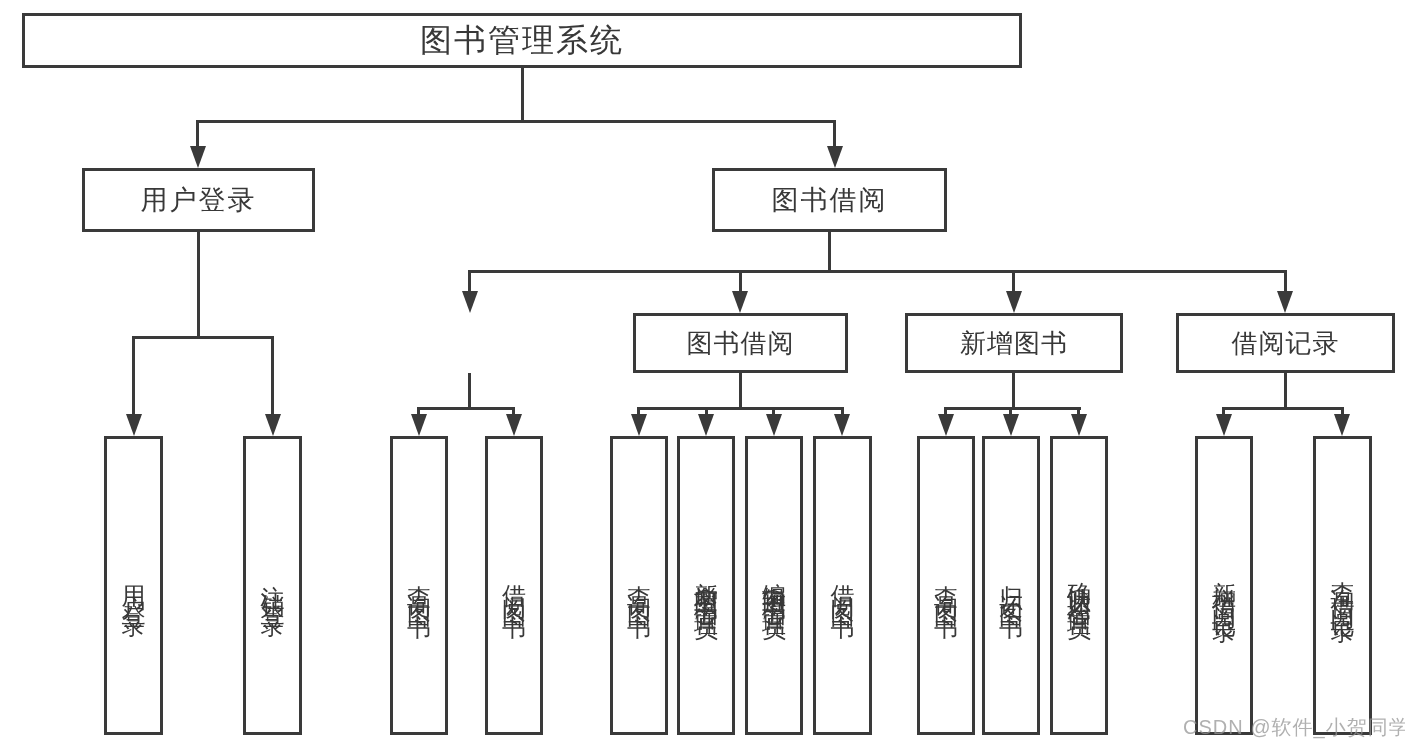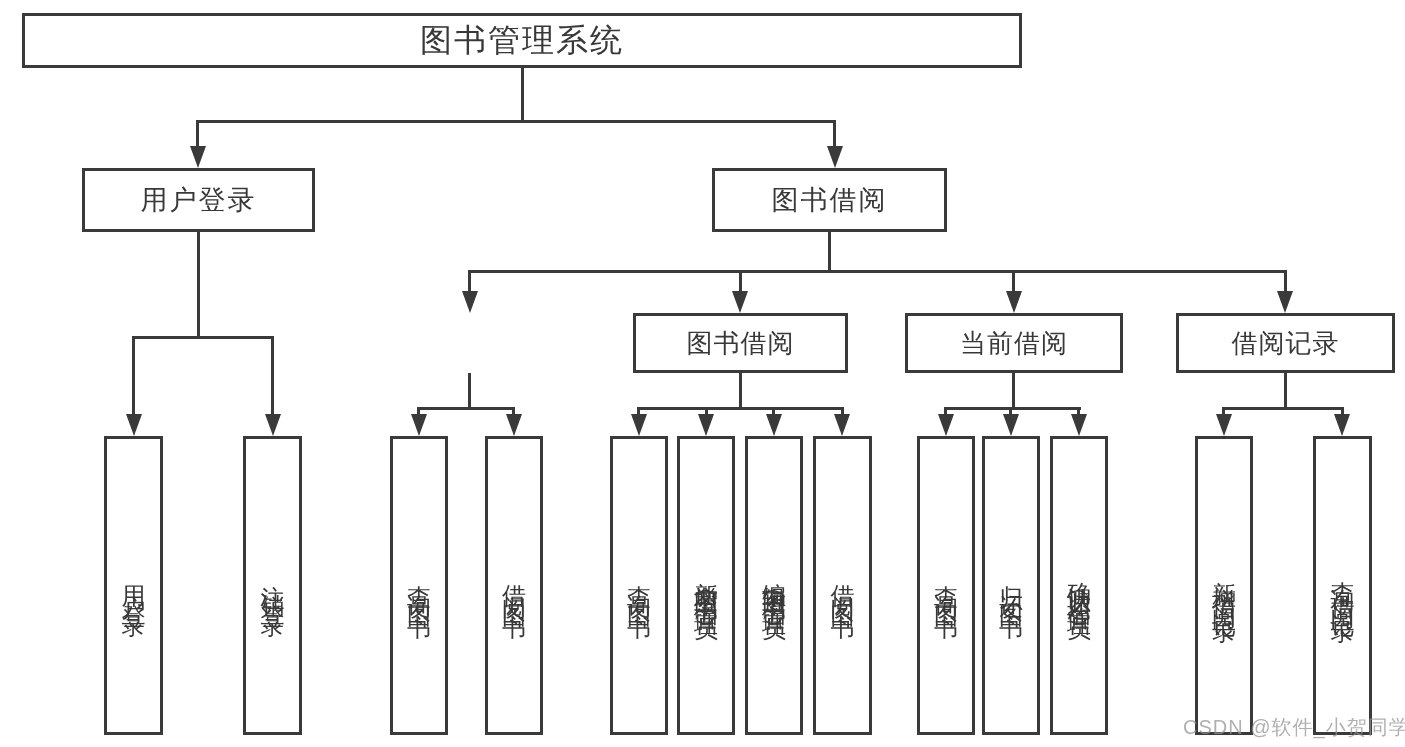--- a/index.html
+++ b/index.html
@@ -88,21 +88,21 @@
   <div class="vline" style="left:468px;top:270px;height:24px;"></div>
   <div class="arrow" style="left:462px;top:291px;"></div>
   <div class="vline" style="left:739px;top:270px;height:24px;"></div>
   <div class="arrow" style="left:732px;top:291px;"></div>
   <div class="vline" style="left:1012px;top:270px;height:24px;"></div>
   <div class="arrow" style="left:1006px;top:291px;"></div>
   <div class="vline" style="left:1284px;top:270px;height:24px;"></div>
   <div class="arrow" style="left:1277px;top:291px;"></div>
 
   <div class="node h3" style="left:633px;top:313px;width:215px;height:60px;">图书借阅</div>
-  <div class="node h3" style="left:905px;top:313px;width:218px;height:60px;">当前借阅</div>
+  <div class="node h3" style="left:905px;top:313px;width:218px;height:60px;">新增图书</div>
   <div class="node h3" style="left:1176px;top:313px;width:219px;height:60px;">借阅记录</div>
 
   <div class="vline" style="left:468px;top:373px;height:37px;"></div>
   <div class="hline" style="left:417px;top:407px;width:98px;"></div>
   <div class="vline" style="left:417px;top:407px;height:9px;"></div>
   <div class="arrow" style="left:411px;top:414px;"></div>
   <div class="vline" style="left:512px;top:407px;height:9px;"></div>
   <div class="arrow" style="left:506px;top:414px;"></div>
 
   <div class="vline" style="left:739px;top:373px;height:37px;"></div>

